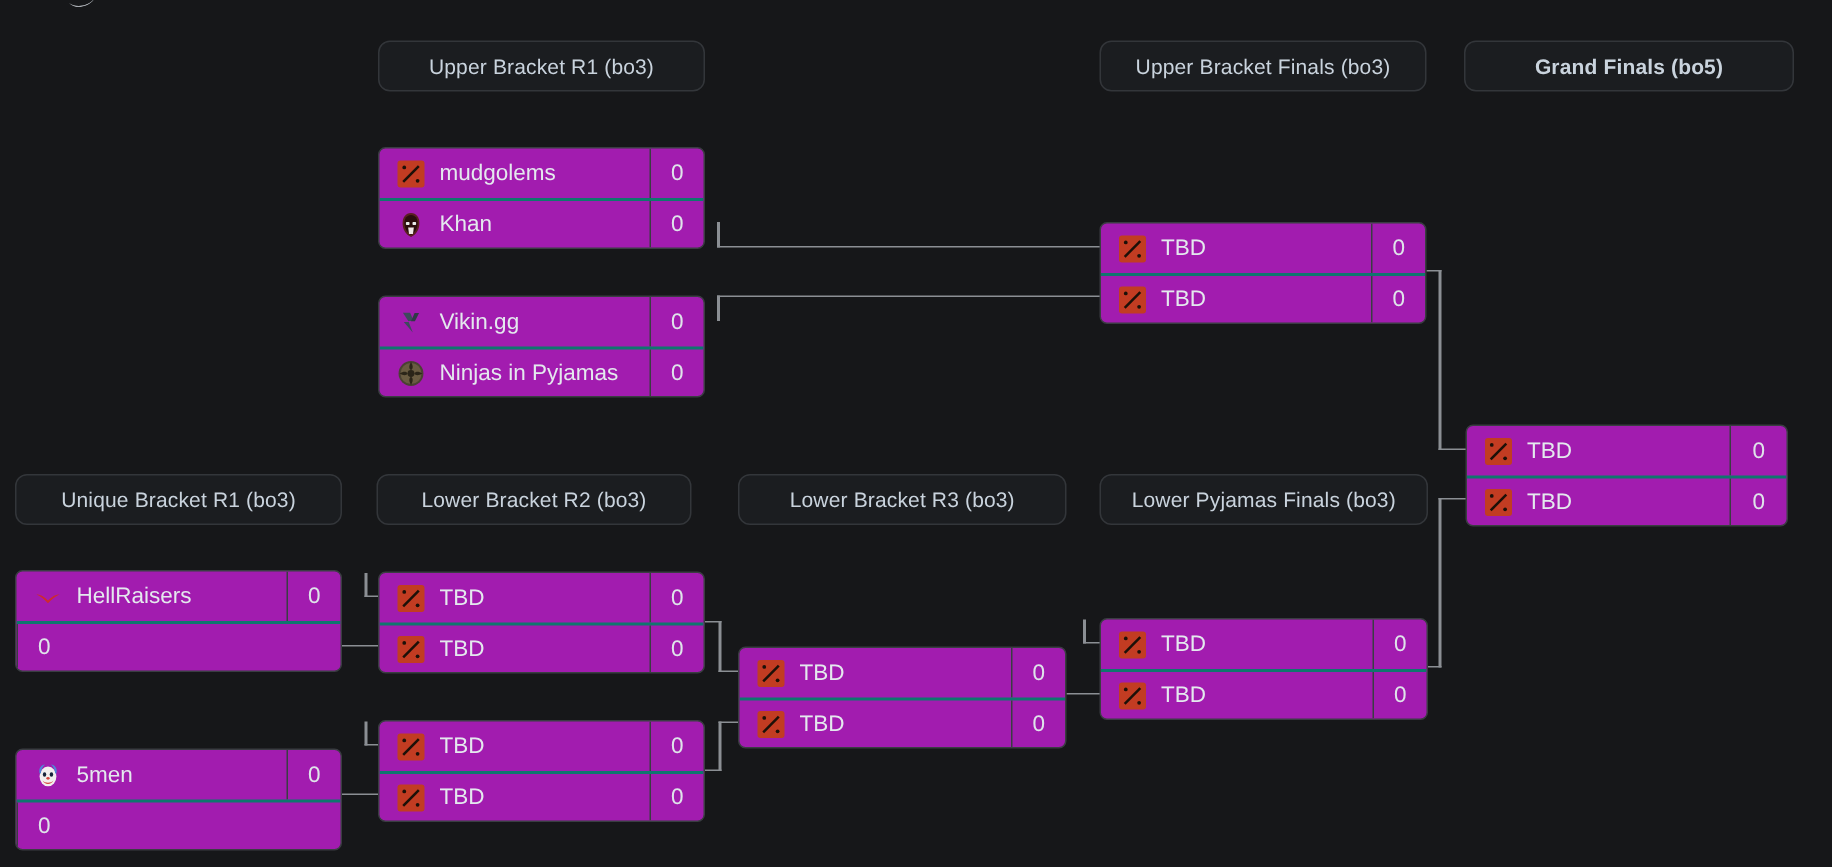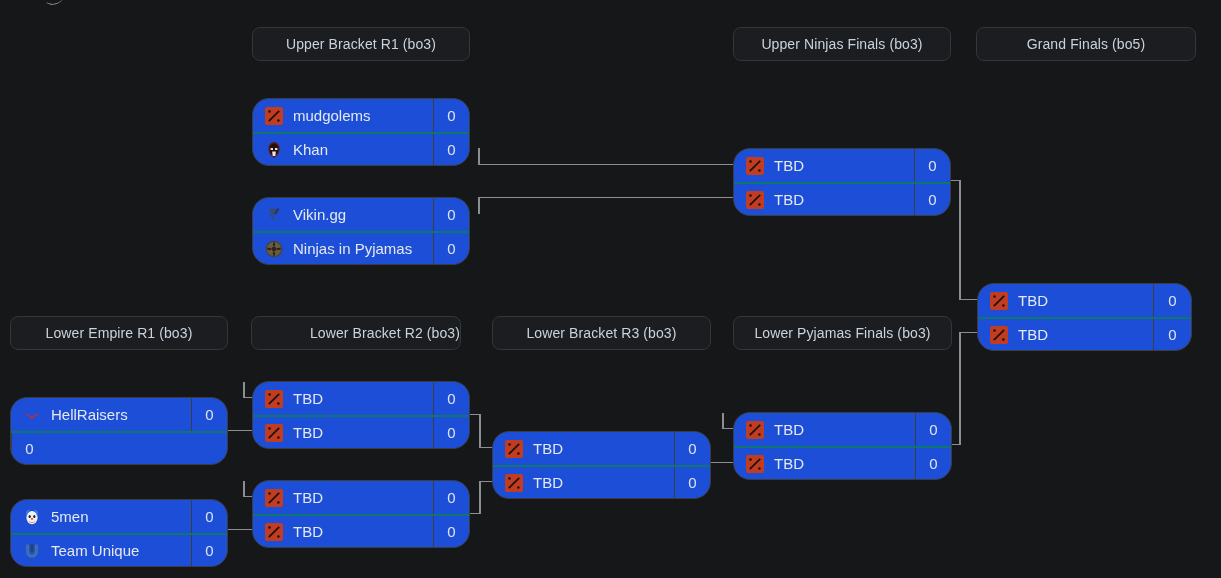--- a/index.html
+++ b/index.html
@@ -28,22 +28,22 @@
     color: #c9d3dd;
     font-size: 14px;
     letter-spacing: .1px;
     white-space: nowrap;
   }
 
   
   .match {
     position: absolute;
     border: 1px solid #3a3d42;
-    border-radius: 17px;
-    background: #1d4ed8;
+    border-radius: 5px;
+    background: #a21caf;
     overflow: hidden;
   }
   .team-row {
     display: flex;
     align-items: center;
     height: 33px;
     position: relative;
   }
   .team-row + .team-row { border-top: 2px solid #0f766e; }
   .team-main {
@@ -109,29 +109,29 @@
     <svg viewBox="0 0 22 20" width="22" height="20" aria-hidden="true">
       <path d="M2 14 C6 17, 14 17, 19 11 C16 16, 7 19, 2 14 Z" fill="#d8dde3"></path>
       <path d="M13 10 C16 12, 19 11, 20 8 C18 11, 15 11, 13 10 Z" fill="#d98c3a"></path>
     </svg>
   </div>
 
   <div class="round-header" style="left:252px; top:27px; width:218px;justify-content:center;">
     <span>Upper Bracket R1 (bo3)</span>
   </div>
   <div class="round-header" style="left:733px; top:27px; width:218px;">
-    <span>Upper Ninjas Finals (bo3)</span>
-  </div>
-  <div class="round-header" style="left:976px; top:27px; width:220px;">
+    <span>Upper Bracket Finals (bo3)</span>
+  </div>
+  <div class="round-header" style="left:976px; top:27px; width:220px;font-weight:bold;">
     <span>Grand Finals (bo5)</span>
   </div>
   <div class="round-header" style="left:10px; top:316px; width:218px;">
-    <span>Lower Empire R1 (bo3)</span>
-  </div>
-  <div class="round-header" style="left:251px; top:316px; width:210px;justify-content:flex-end;">
+    <span>Unique Bracket R1 (bo3)</span>
+  </div>
+  <div class="round-header" style="left:251px; top:316px; width:210px;">
     <span>Lower Bracket R2 (bo3)</span>
   </div>
   <div class="round-header" style="left:492px; top:316px; width:219px;">
     <span>Lower Bracket R3 (bo3)</span>
   </div>
   <div class="round-header" style="left:733px; top:316px; width:219px;">
     <span>Lower Pyjamas Finals (bo3)</span>
   </div>
 
   <div class="conn v" style="left:478px; top:148px; height:17px;"></div>
@@ -290,21 +290,21 @@
               <circle cx="5.5" cy="5.6" r="1.25" fill="#1c1008"></circle>
               <circle cx="14.4" cy="14.5" r="1.25" fill="#1c1008"></circle>
             </svg>
         </span>
         <span class="team-name">TBD</span>
       </div>
       <div class="score">0</div>
     </div>
   </div>
 
-  <div class="match" style="left:10px; top:397px; width:218px;">
+  <div class="match" style="left:10px; top:380px; width:218px;">
     <div class="team-row">
       <div class="team-main">
         <span class="logo">
           <svg viewBox="0 0 20 20">
               <path d="M2.2 8.2 C4.6 8.2 7.2 9.6 10 12.4 C12.8 9.6 15.4 8.2 17.8 8.2 C15 9.6 12.4 11.6 10 14.2 C7.6 11.6 5 9.6 2.2 8.2 Z" fill="#cf2b2b"></path>
             </svg>
         </span>
         <span class="team-name">HellRaisers</span>
       </div>
       <div class="score">0</div>
@@ -326,29 +326,20 @@
               <ellipse cx="12.3" cy="9.4" rx="1.15" ry="1.5" fill="#17243a"></ellipse>
               <path d="M6.4 13.4 C7.8 15.4 12.2 15.4 13.6 13.4 C12.4 16.4 7.6 16.4 6.4 13.4 Z" fill="#d5473f"></path>
               <ellipse cx="10" cy="11.9" rx="1.1" ry=".9" fill="#d5473f"></ellipse>
             </svg>
         </span>
         <span class="team-name">5men</span>
       </div>
       <div class="score">0</div>
     </div>
     <div class="team-row">
-      <div class="team-main">
-        <span class="logo">
-          <svg viewBox="0 0 20 20">
-              <path d="M4 3.4 L7.2 3.4 L7.2 10.4 C7.2 12.2 8.4 13.4 10 13.4 C11.6 13.4 12.8 12.2 12.8 10.4 L12.8 3.4 L16 3.4 L16 10.8 C16 14.2 13.4 16.8 10 16.8 C6.6 16.8 4 14.2 4 10.8 Z" fill="#3f6ea8"></path>
-              <path d="M8.6 3.4 L11.4 3.4 L11.4 9.6 C11.4 10.6 10.8 11.2 10 11.2 C9.2 11.2 8.6 10.6 8.6 9.6 Z" fill="#27455f"></path>
-            </svg>
-        </span>
-        <span class="team-name">Team Unique</span>
-      </div>
       <div class="score">0</div>
     </div>
   </div>
 
   <div class="match" style="left:252px; top:381px; width:218px;">
     <div class="team-row">
       <div class="team-main">
         <span class="logo">
           <svg viewBox="0 0 20 20">
               <rect x="1" y="1" width="18" height="18" rx="2" fill="#c23c22"></rect>

